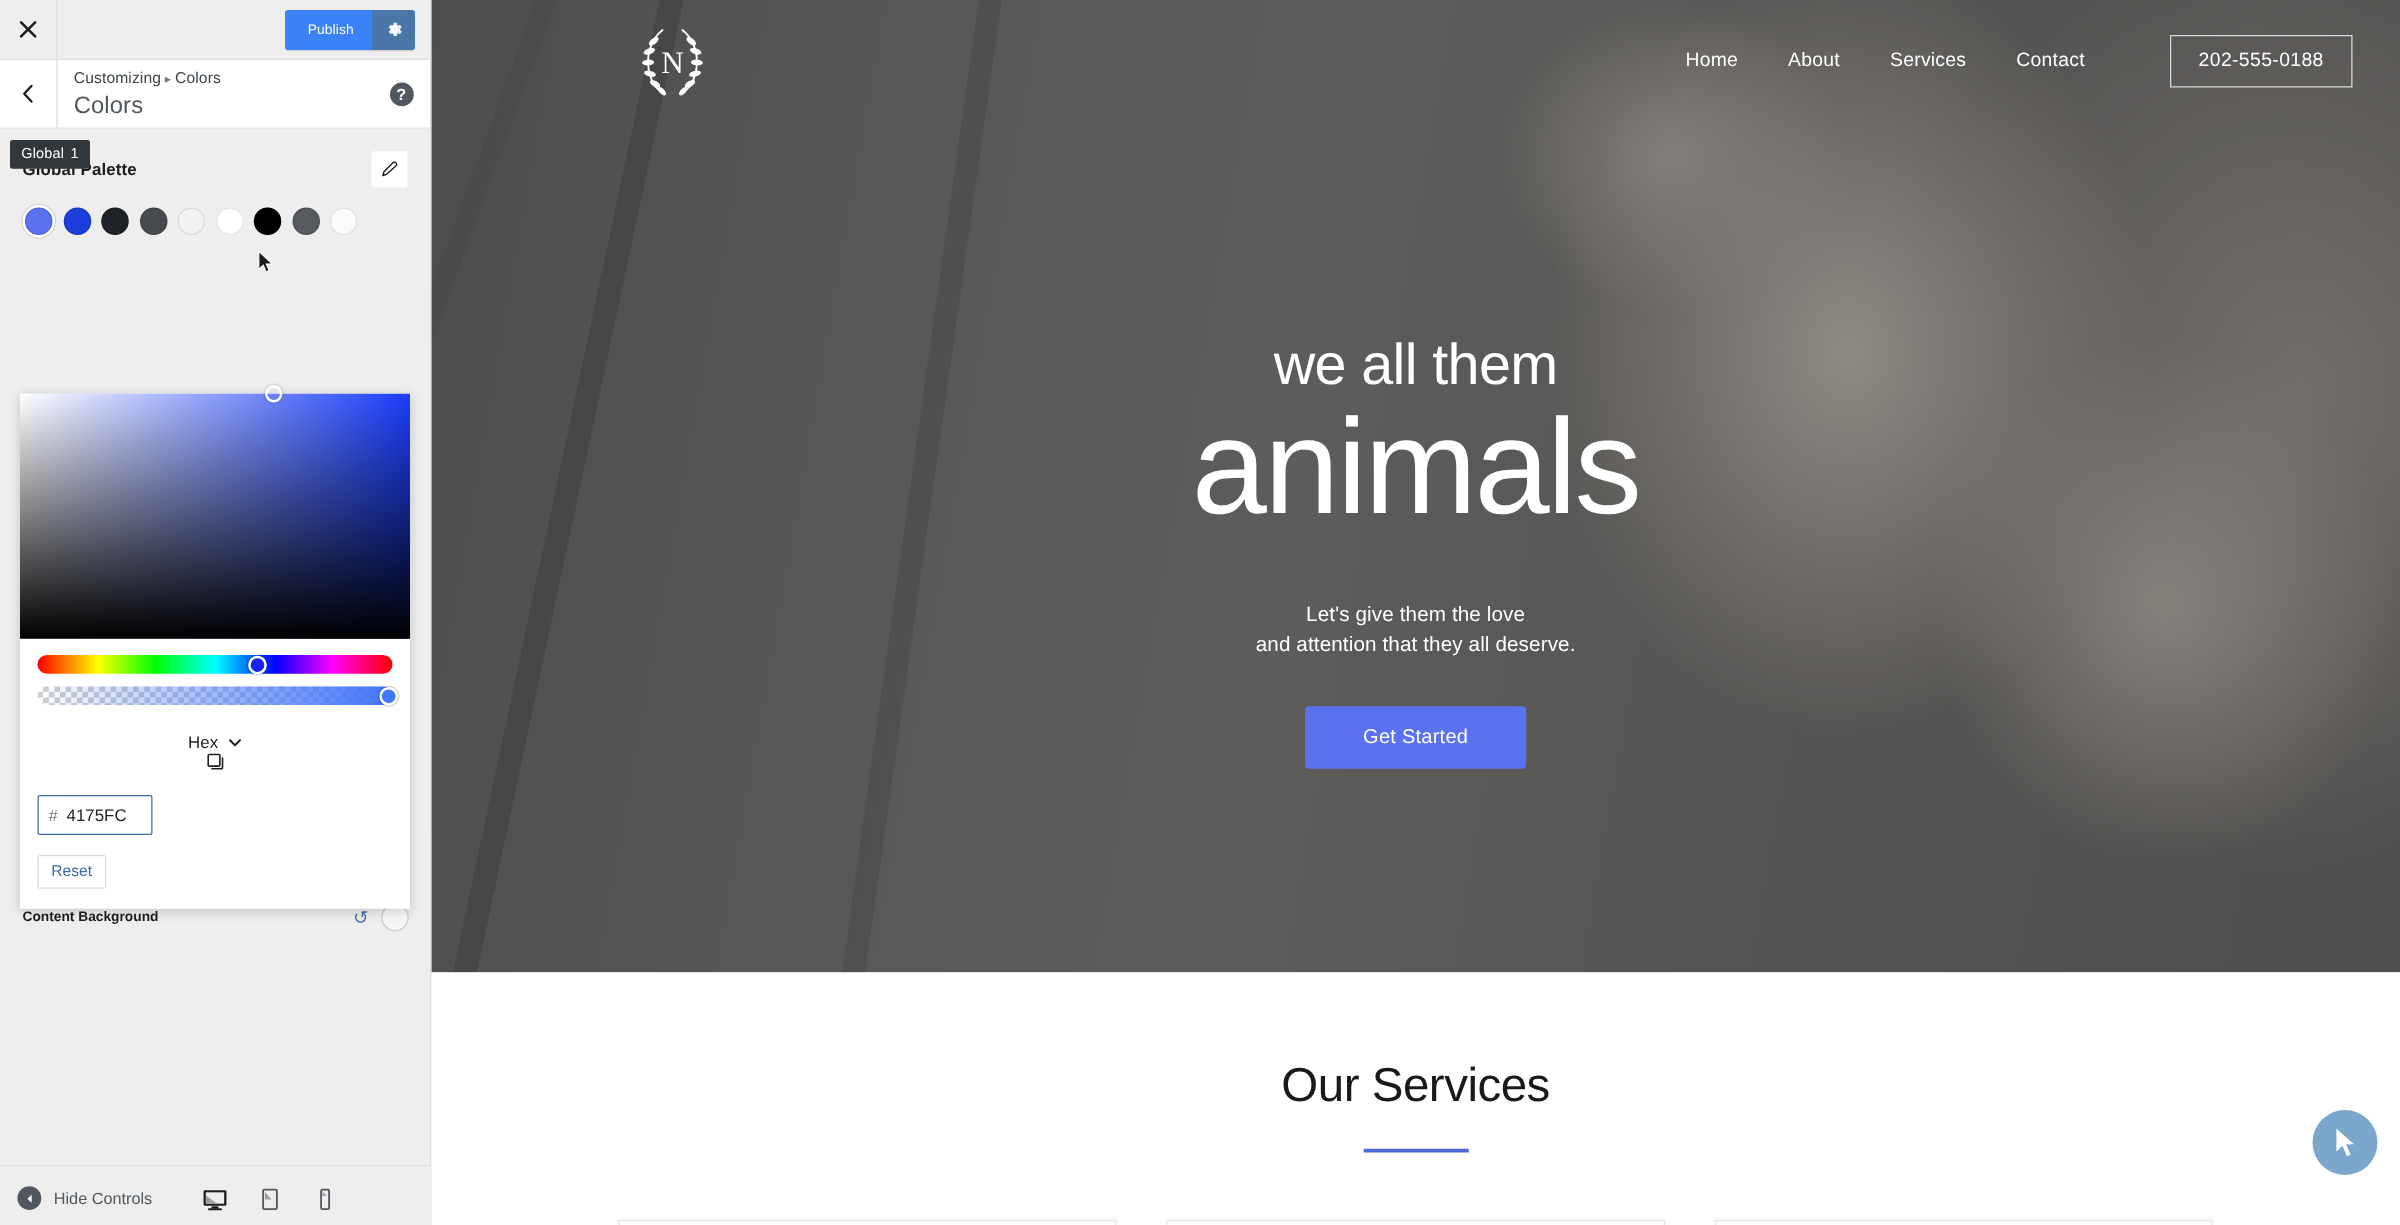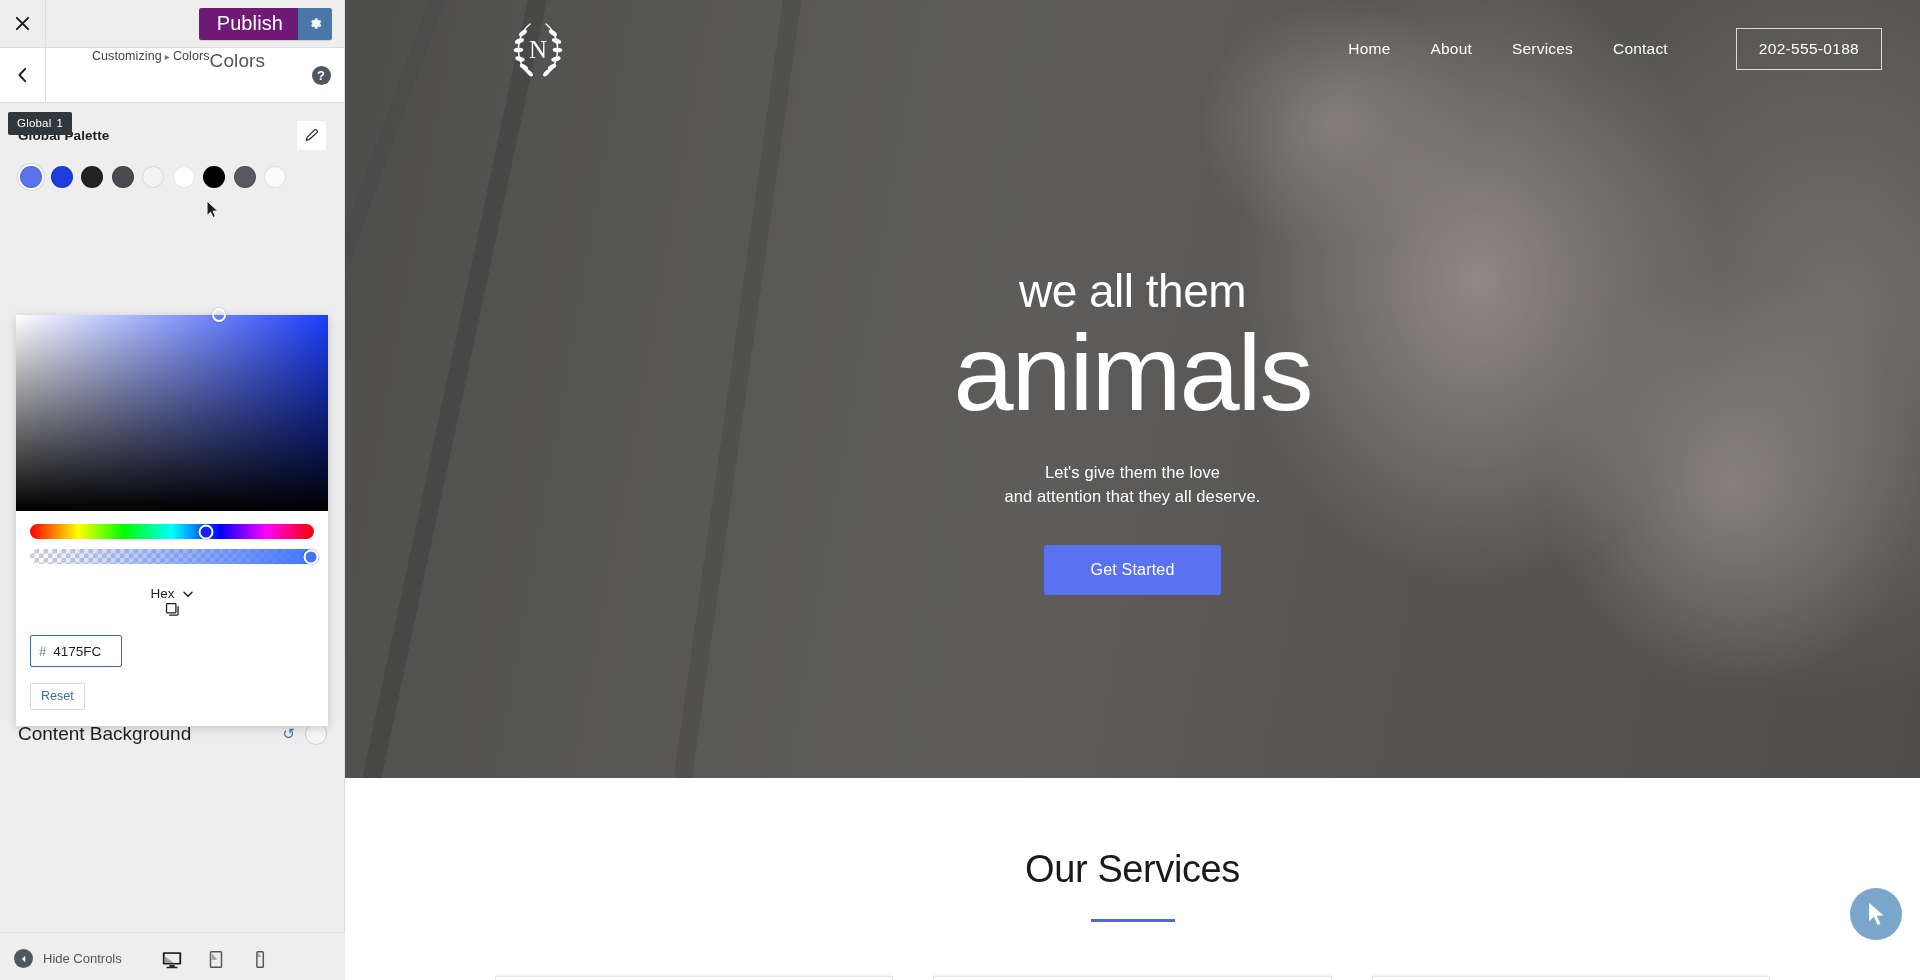--- a/index.html
+++ b/index.html
@@ -39,24 +39,24 @@
   .cz-publish-wrap {
     margin-left: auto; margin-right: 12px;
     display: flex; align-items: stretch;
     height: 32px;
     border-radius: 3px;
     overflow: hidden;
     background: #4a76a8;
     box-shadow: 0 1px 0 rgba(0,0,0,.12);
   }
   .cz-publish {
-    color: #fff; font-size: 20px; font-weight: normal;
+    color: #fff; font-size: 11px; font-weight: normal;
     padding: 0 15px 0 18px;
     display: flex; align-items: center;
-    background: #701a75; border: none;
+    background: #3b82f6; border: none;
     cursor: pointer;
     font-family: "Liberation Sans", sans-serif;
     letter-spacing: .1px;
   }
   .cz-gear {
     width: 34px;
     display: flex; align-items: center; justify-content: center;
     background: #4a76a8;
     cursor: pointer;
   }
@@ -72,21 +72,21 @@
   .cz-back {
     width: 46px;
     display: flex; align-items: center; justify-content: center;
     border-right: 1px solid #ddd;
     cursor: pointer;
   }
   .cz-back svg { width: 13px; height: 16px; }
   .cz-titles {
     flex: 1;
     padding-left: 13px;
-    display: flex; flex-direction: row; justify-content: center;
+    display: flex; flex-direction: column; justify-content: center;
   }
   .cz-breadcrumb {
     font-size: 12.5px; color: #3c434a; line-height: 17px;
     letter-spacing: .1px;
   }
   .cz-breadcrumb .sep { color: #777; margin: 0 3px; font-size: 10px; }
   .cz-title {
     font-size: 19px; color: #50575e; font-weight: normal;
     line-height: 25px; letter-spacing: .1px;
   }
@@ -145,21 +145,21 @@
   .tooltip .n { margin-left: 5px; }
 
   
   .cz-row-hidden {
     position: absolute;
     left: 0; top: 612px; width: 345px;
     display: flex; align-items: center; justify-content: space-between;
     padding: 0 18px;
     height: 38px;
   }
-  .cz-row-hidden .lbl { font-size: 19px; font-weight: normal; color: #1e1e1e; }
+  .cz-row-hidden .lbl { font-size: 11px; font-weight: bold; color: #1e1e1e; }
   .cz-row-hidden .right { display: flex; align-items: center; gap: 10px; }
   .cz-row-hidden .undo { font-size: 15px; color: #4a76a8; }
   .cz-row-hidden .circle {
     width: 22px; height: 22px; border-radius: 50%;
     border: 1px solid #ccc; background: #f6f6f6;
   }
 
   
   .picker {
     position: absolute;
@@ -355,21 +355,21 @@
     color: #fff; font-size: 46px; font-weight: normal;
     line-height: 1; letter-spacing: -.5px;
   }
   .hero-big {
     color: #fff; font-size: 108px; font-weight: normal;
     line-height: 1.05; letter-spacing: -2px;
     margin-top: 2px;
   }
   .hero-sub {
     color: #fff; font-size: 16.5px; line-height: 1.45;
-    margin-top: 32px; letter-spacing: .1px;
+    margin-top: 52px; letter-spacing: .1px;
   }
   .hero-btn {
     display: inline-block;
     margin-top: 36px;
     background: #5b72f0;
     color: #fff; font-size: 16px;
     padding: 16px 46px;
     border: none; border-radius: 3px;
     cursor: pointer;
     font-family: "Liberation Sans", sans-serif;

